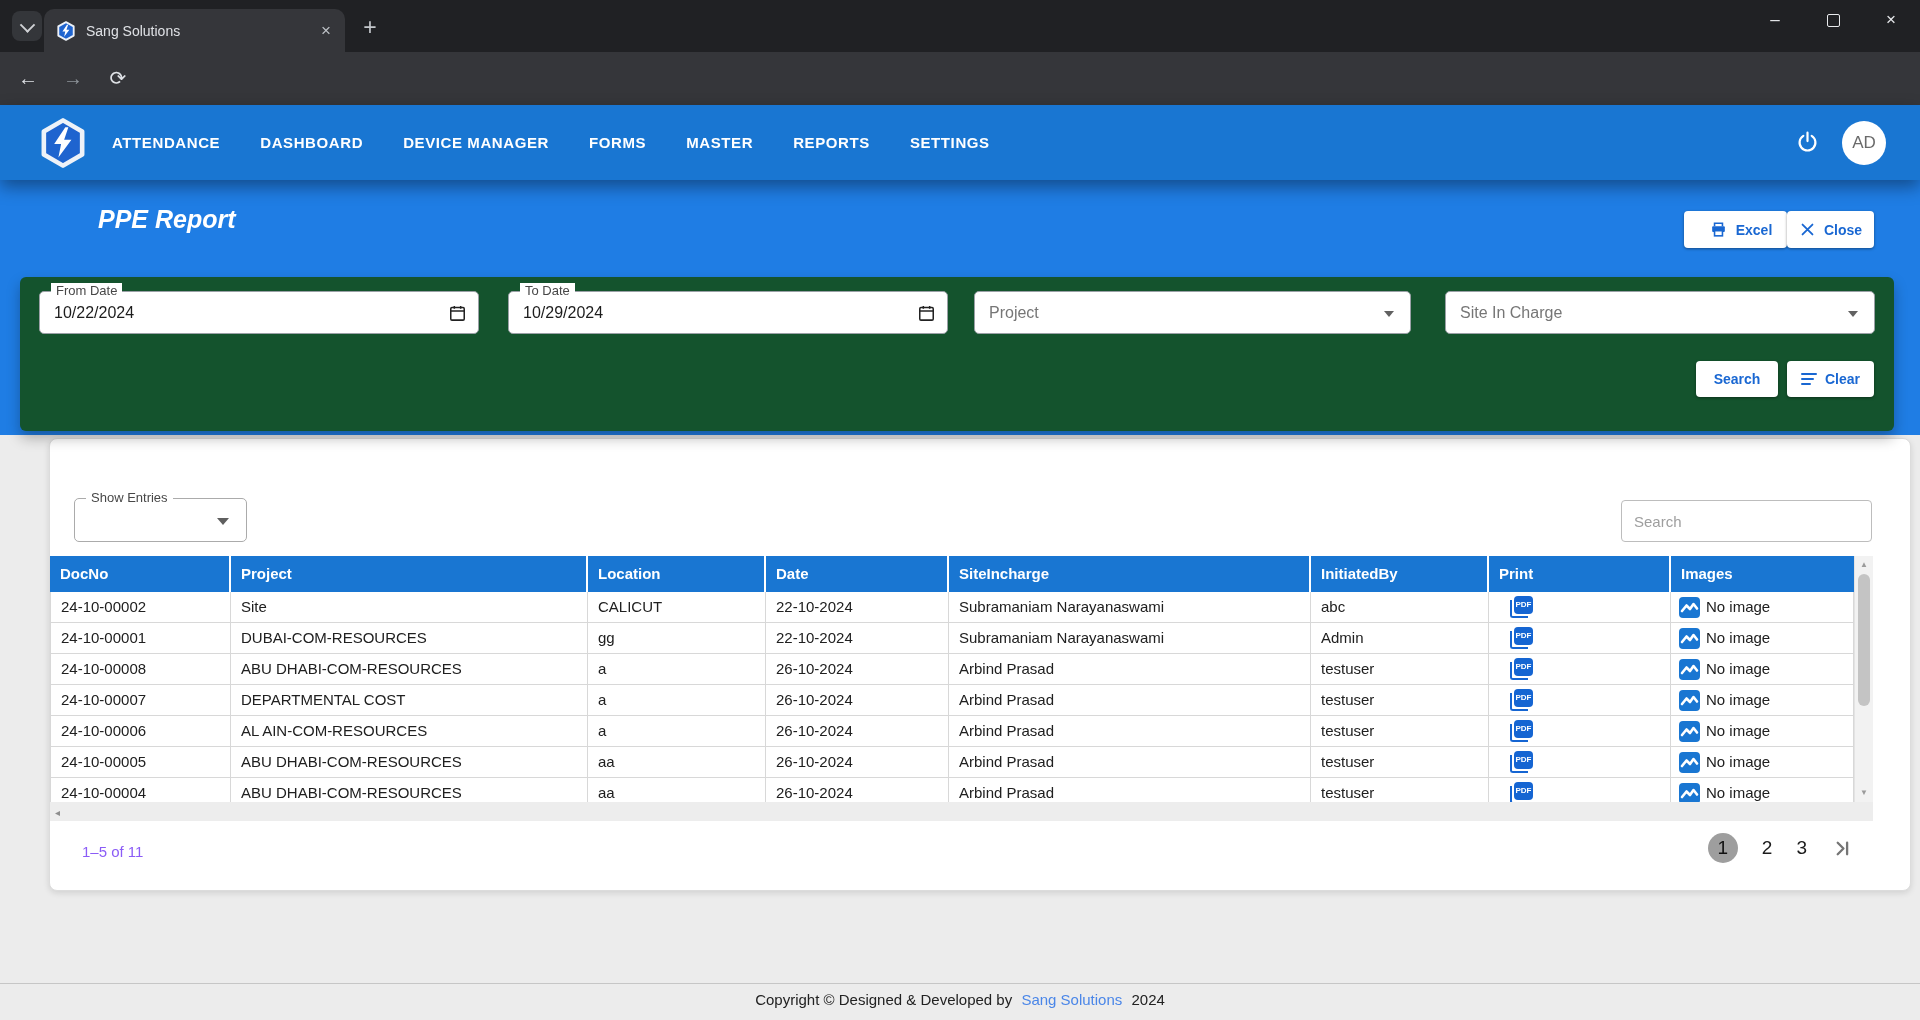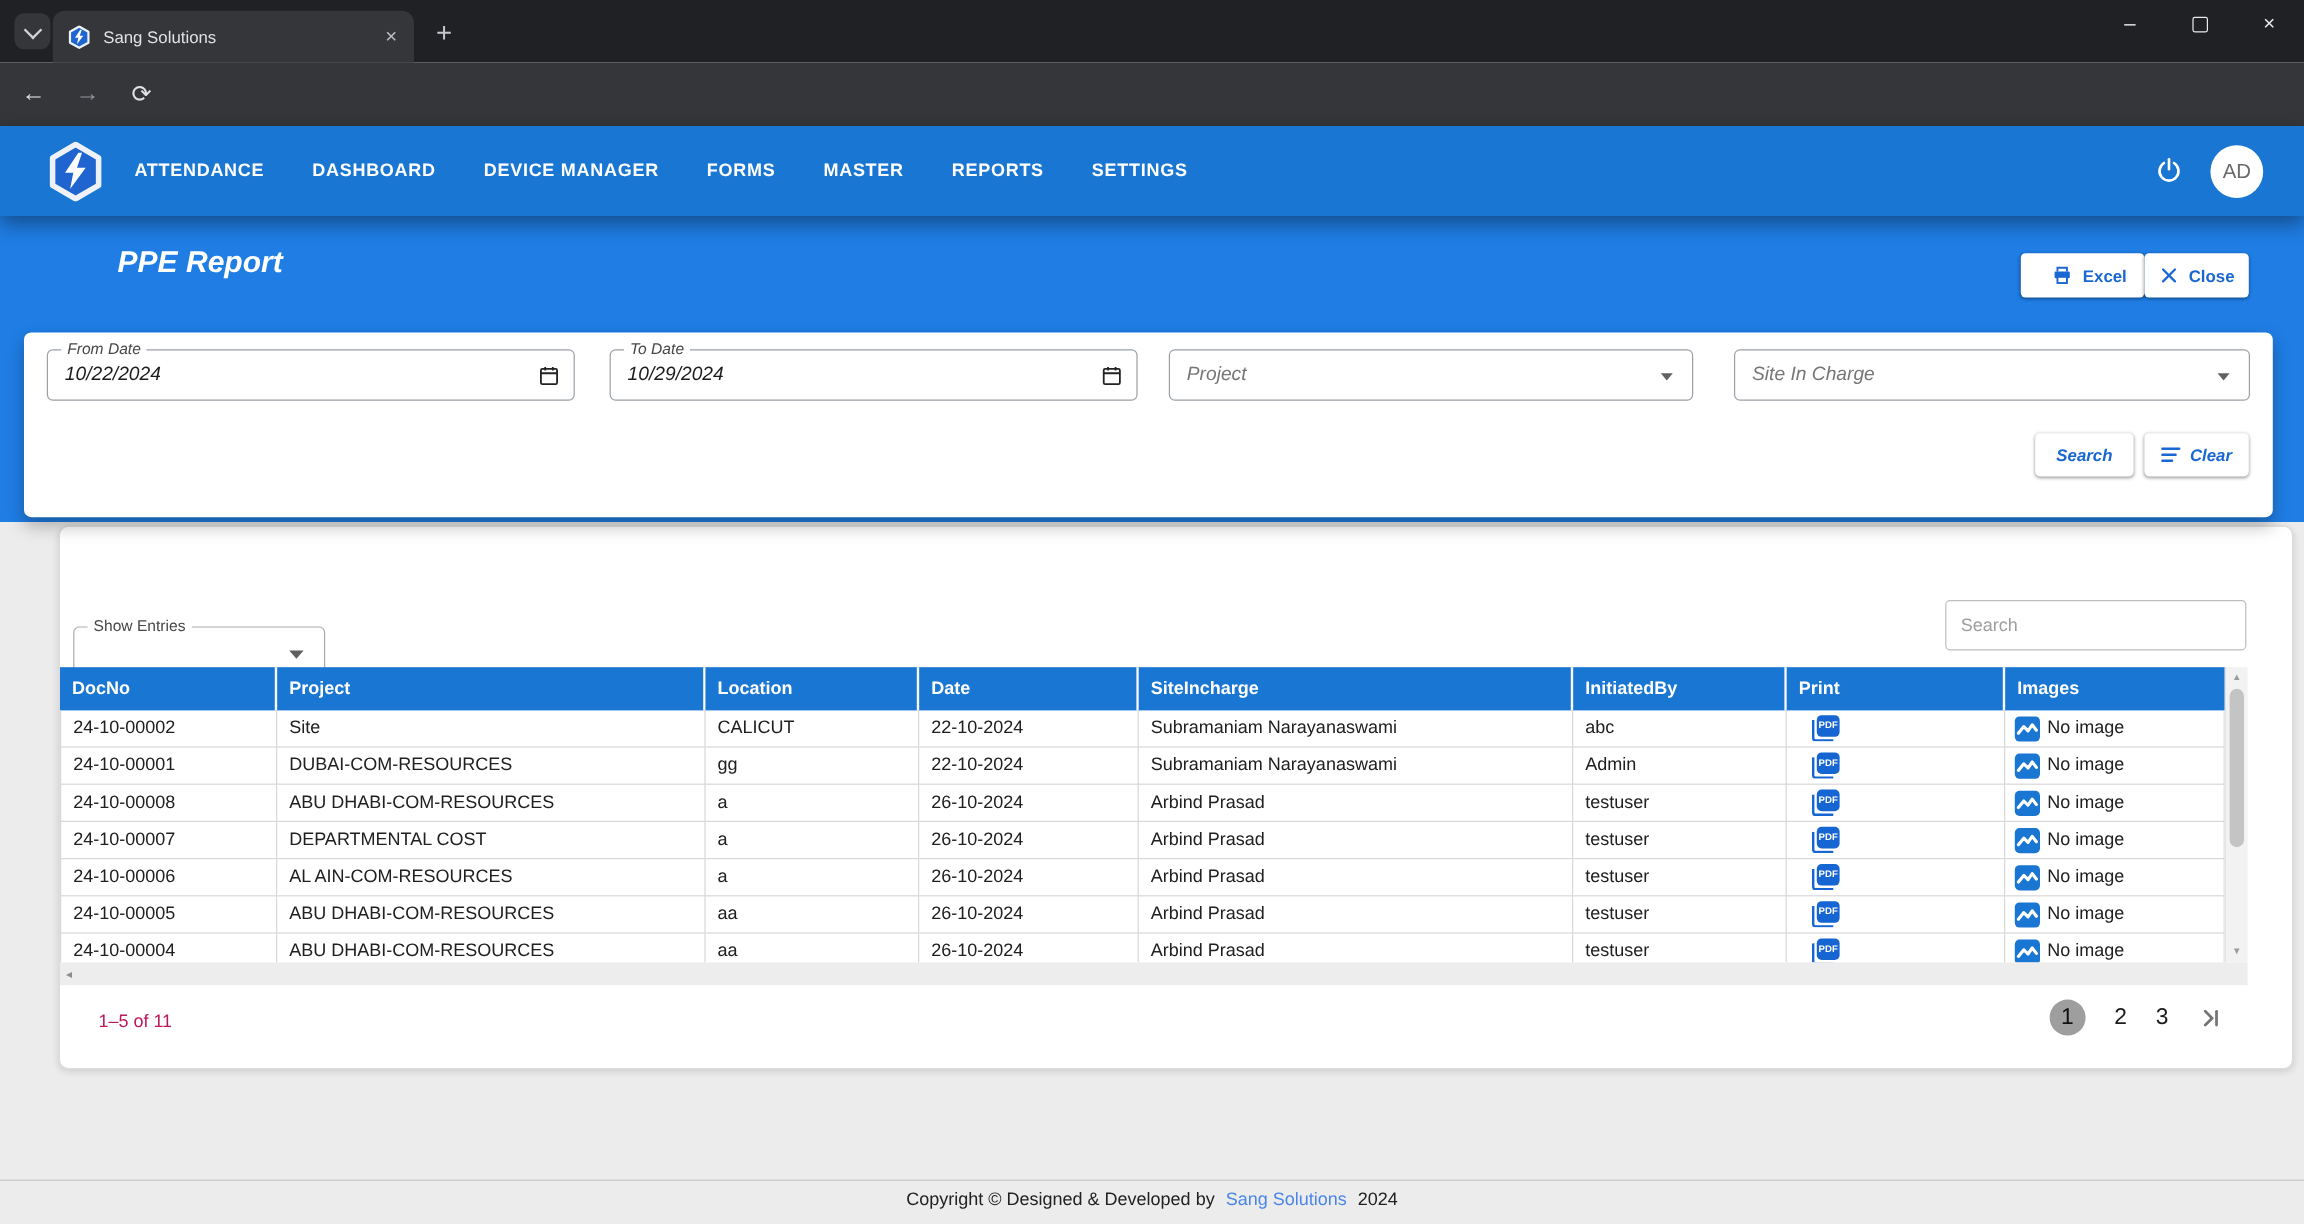--- a/index.html
+++ b/index.html
@@ -53,22 +53,22 @@
        display:flex;align-items:center;justify-content:center;}
 
   
   .hero{position:absolute;left:0;top:180px;width:1920px;height:255px;background:#1f7de4;z-index:1;}
   .hero-title{position:absolute;left:98px;top:25px;color:#fff;font-size:25px;font-weight:700;font-style:italic;}
   .btn{display:flex;align-items:center;justify-content:center;gap:8px;background:#fff;border-radius:4px;
        color:#1967d2;font-weight:700;font-size:14px;box-shadow:0 1px 3px rgba(0,0,0,.4);cursor:pointer;}
   .excel-btn{position:absolute;left:1684px;top:31px;width:93px;height:37px;padding-left:10px;}
   .close-btn{position:absolute;left:1787px;top:31px;width:87px;height:37px;}
 
-  .filter-card{position:absolute;left:20px;top:97px;width:1874px;height:154px;background:#ffffff;
-       border-radius:6px;box-shadow:0 7px 14px rgba(0,0,0,.28);font-style:italic;}
+  .filter-card{position:absolute;left:20px;top:97px;width:1874px;height:154px;background:#14532d;
+       border-radius:6px;box-shadow:0 7px 14px rgba(0,0,0,.28);}
   .field{position:absolute;top:14px;height:43px;border:1px solid #9aa0a6;border-radius:5px;
        box-sizing:border-box;background:#fff;}
   .field-label{position:absolute;top:-9px;left:11px;background:#fff;padding:0 5px;font-size:13px;color:#474747;}
   .field-value{position:absolute;left:14px;top:50%;transform:translateY(-50%);font-size:16px;color:#1d1d1d;}
   .field-value.placeholder{color:#767676;}
   .cal-icon{position:absolute;right:11px;top:50%;transform:translateY(-50%);display:flex;}
   .sel-caret{position:absolute;right:16px;top:50%;margin-top:-2px;width:0;height:0;
        border-left:5px solid transparent;border-right:5px solid transparent;border-top:6px solid #616161;}
   .f-from{left:19px;width:440px;}
   .f-to{left:488px;width:440px;}
@@ -78,22 +78,22 @@
   .clear-btn{position:absolute;left:1767px;top:84px;width:87px;height:36px;}
   .clear-icon{display:flex;flex-direction:column;gap:2.5px;}
   .clear-icon i{display:block;height:2.6px;background:#1967d2;border-radius:1.3px;}
   .clear-icon i:nth-child(1){width:16px;}
   .clear-icon i:nth-child(2){width:13px;}
   .clear-icon i:nth-child(3){width:10px;}
 
   
   .main-card{position:absolute;left:49px;top:438px;width:1862px;height:453px;background:#fff;
        border:1px solid #dcdcdc;border-radius:8px;box-shadow:0 2px 6px rgba(0,0,0,.12);box-sizing:border-box;}
-  .show-entries{position:absolute;left:11px;top:59px;width:210px;height:44px;border:1px solid #ababab;
-       border-radius:5px;box-sizing:border-box;background:#fff;margin-top:24px;}
+  .show-entries{position:absolute;left:24px;top:59px;width:173px;height:44px;border:1px solid #ababab;
+       border-radius:5px;box-sizing:border-box;background:#fff;}
   .se-caret{position:absolute;right:17px;top:50%;margin-top:-2px;width:0;height:0;
        border-left:6px solid transparent;border-right:6px solid transparent;border-top:7px solid #5f5f5f;}
   .table-search{position:absolute;left:1571px;top:61px;width:251px;height:42px;border:1px solid #bdbdbd;
        border-radius:4px;box-sizing:border-box;font-size:15px;padding:0 12px;color:#333;outline:none;
        font-family:"Liberation Sans",sans-serif;}
   .table-search::placeholder{color:#9e9e9e;}
 
   .t-grid{display:grid;grid-template-columns:181px 357px 178px 183px 362px 178px 182px 183px;}
   .table-header{position:absolute;left:0;top:117px;width:1804px;height:36px;}
   .th{background:#1976d2;color:#fff;font-weight:700;font-size:15px;line-height:36px;padding-left:10px;
@@ -116,21 +116,21 @@
        align-items:center;justify-content:center;flex:0 0 auto;}
 
   .v-scroll{position:absolute;left:1804px;top:117px;width:19px;height:246px;background:#f2f2f2;
        border-left:1px solid #e3e3e3;box-sizing:border-box;}
   .v-arrow{position:absolute;left:0;width:100%;text-align:center;font-size:8px;color:#9b9b9b;line-height:14px;}
   .v-up{top:2px;} .v-down{bottom:2px;}
   .v-thumb{position:absolute;left:3px;top:18px;width:12px;height:132px;background:#c4c4c4;border-radius:6px;}
   .h-scroll{position:absolute;left:0;top:363px;width:1823px;height:19px;background:#ededed;}
   .h-arrow{position:absolute;left:5px;top:50%;transform:translateY(-50%);font-size:10px;color:#8d8d8d;}
 
-  .range-label{position:absolute;left:32px;top:404px;font-size:15px;color:#be185d;}
+  .range-label{position:absolute;left:32px;top:404px;font-size:15px;color:#8b5cf6;}
   .pagination{position:absolute;right:56px;top:394px;display:flex;align-items:center;gap:24px;}
   .page{font-size:19px;color:#1b1b1b;cursor:pointer;}
   .page.active{width:30px;height:30px;border-radius:50%;background:#9e9e9e;color:#111;
        display:flex;align-items:center;justify-content:center;}
   .last-page-btn{display:flex;align-items:center;justify-content:center;cursor:pointer;}
 
   
   .page-footer{position:absolute;left:0;top:983px;width:1920px;border-top:1px solid #c6c6c6;
        padding-top:7px;text-align:center;font-size:15px;color:#222;}
   .footer-link{color:#4a86e8;margin:0 5px;cursor:pointer;}

